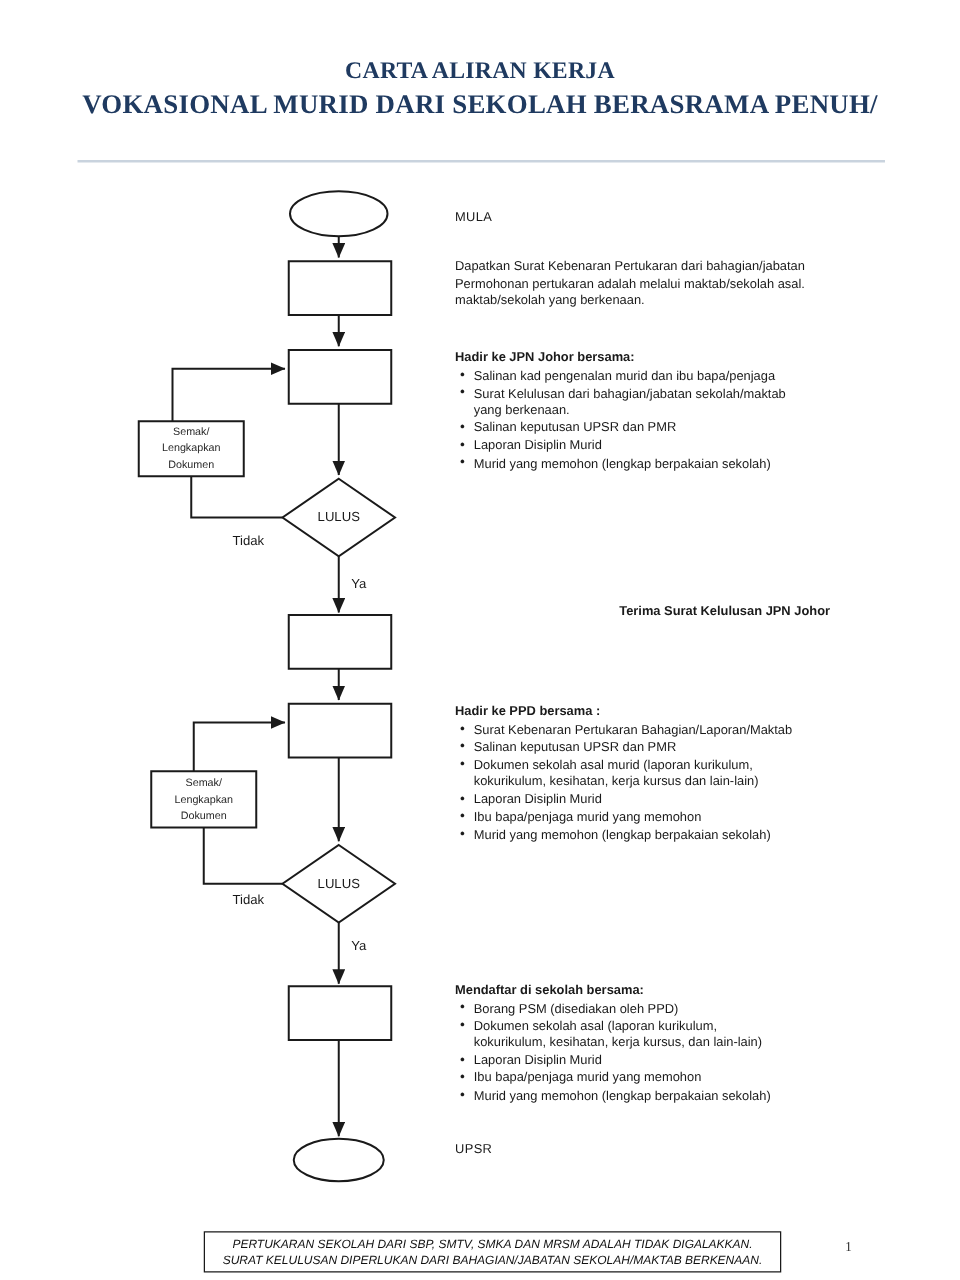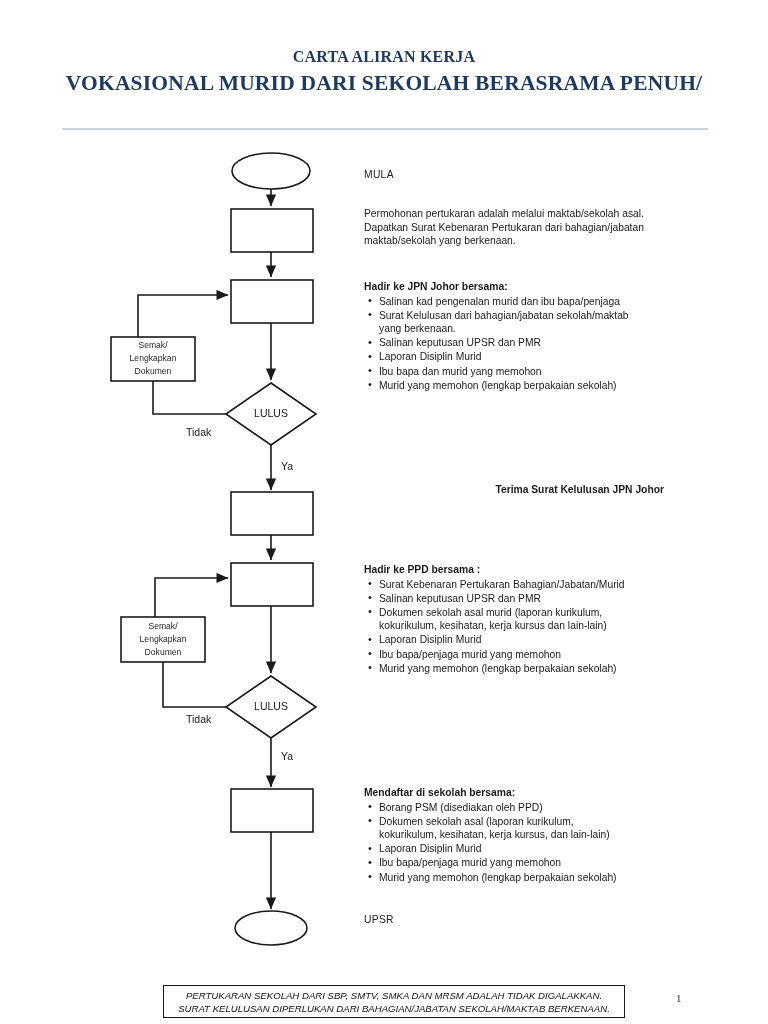--- a/index.html
+++ b/index.html
@@ -20,21 +20,21 @@
   #title-block {
     position: absolute;
     left: 60px;
     top: 44px;
     width: 648px;
     text-align: center;
   }
   .title-line {
     font-family: "Liberation Serif", serif;
     font-weight: bold;
-    font-size: 16px;
+    font-size: 19px;
     line-height: 26px;
     letter-spacing: 0.2px;
     color: #1F3A60;
     white-space: nowrap;
   }
   .title-line.l2, .title-line.l3 { font-size: 21.5px; }
   #title-rule {
     position: absolute;
     left: 62px;
     top: 128px;
@@ -217,45 +217,44 @@
 
     <rect x="231" y="789" width="82" height="43" class="shape-stroke"></rect>
     <line x1="271" y1="832" x2="271" y2="909" class="conn" marker-end="url(#arrow)"></line>
 
     <ellipse cx="271" cy="928" rx="36" ry="17" class="shape-stroke"></ellipse>
   </svg>
 
   <div class="step-word" style="left:364px; top:169px;">MULA</div>
 
   <div class="note" style="left:364px; top:207px; width:300px;">
+    <span class="plain">Dapatkan Surat Kebenaran Pertukaran dari bahagian/jabatan</span>
     <span class="plain">Permohonan pertukaran adalah melalui maktab/sekolah asal.</span>
-    <span class="plain">Dapatkan Surat Kebenaran Pertukaran dari bahagian/jabatan</span>
     <span class="plain">maktab/sekolah yang berkenaan.</span>
   </div>
 
   <div class="note" style="left:364px; top:280px; width:268px;">
     <span class="hd">Hadir ke JPN Johor bersama:</span>
     <ul>
       <li>Salinan kad pengenalan murid dan ibu bapa/penjaga</li>
       <li>Surat Kelulusan dari bahagian/jabatan sekolah/maktab yang berkenaan.</li>
       <li>Salinan keputusan UPSR dan PMR</li>
       <li>Laporan Disiplin Murid</li>
-      <li>Ibu bapa dan murid yang memohon</li>
       <li>Murid yang memohon (lengkap berpakaian sekolah)</li>
     </ul>
   </div>
 
   <div class="note" style="left:364px; top:483px; width:300px;text-align:right;">
     <span class="hd">Terima Surat Kelulusan JPN Johor</span>
   </div>
 
   <div class="note" style="left:364px; top:563px; width:292px;">
     <span class="hd">Hadir ke PPD bersama :</span>
     <ul>
-      <li>Surat Kebenaran Pertukaran Bahagian/Jabatan/Murid</li>
+      <li>Surat Kebenaran Pertukaran Bahagian/Laporan/Maktab</li>
       <li>Salinan keputusan UPSR dan PMR</li>
       <li>Dokumen sekolah asal murid (laporan kurikulum, kokurikulum, kesihatan, kerja kursus dan lain-lain)</li>
       <li>Laporan Disiplin Murid</li>
       <li>Ibu bapa/penjaga murid yang memohon</li>
       <li>Murid yang memohon (lengkap berpakaian sekolah)</li>
     </ul>
   </div>
 
   <div class="note" style="left:364px; top:786px; width:262px;">
     <span class="hd">Mendaftar di sekolah bersama:</span>

